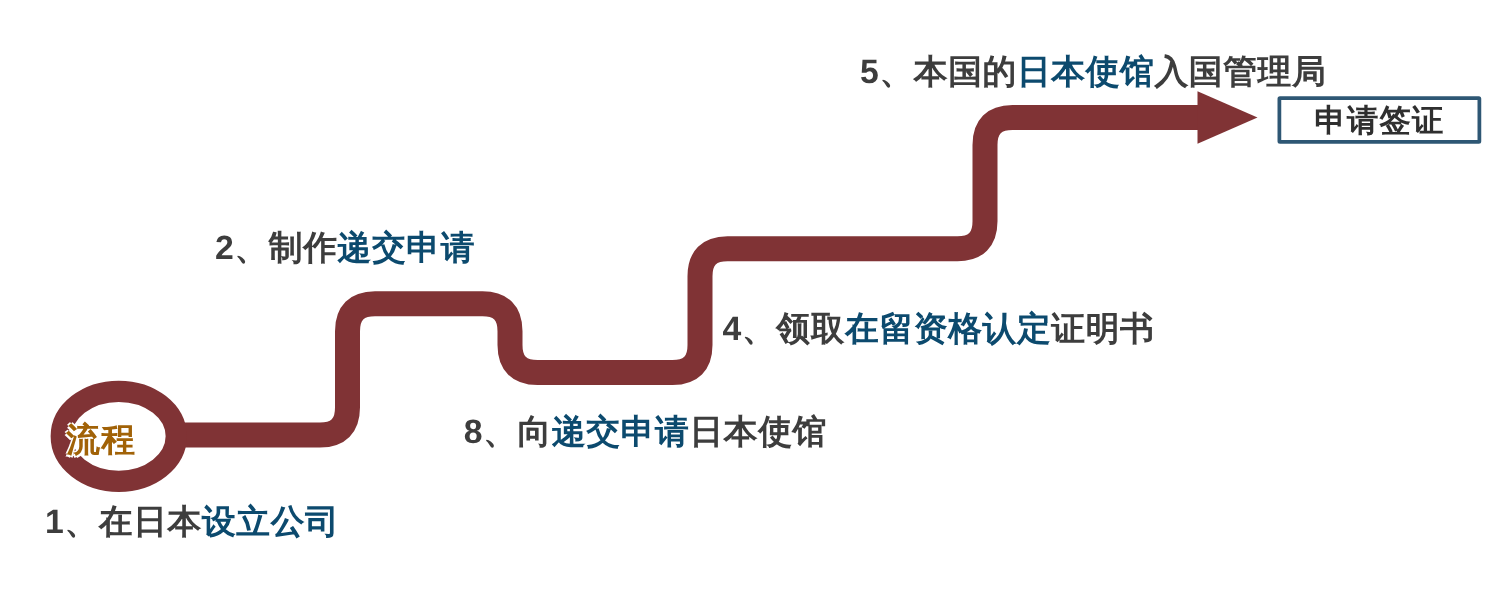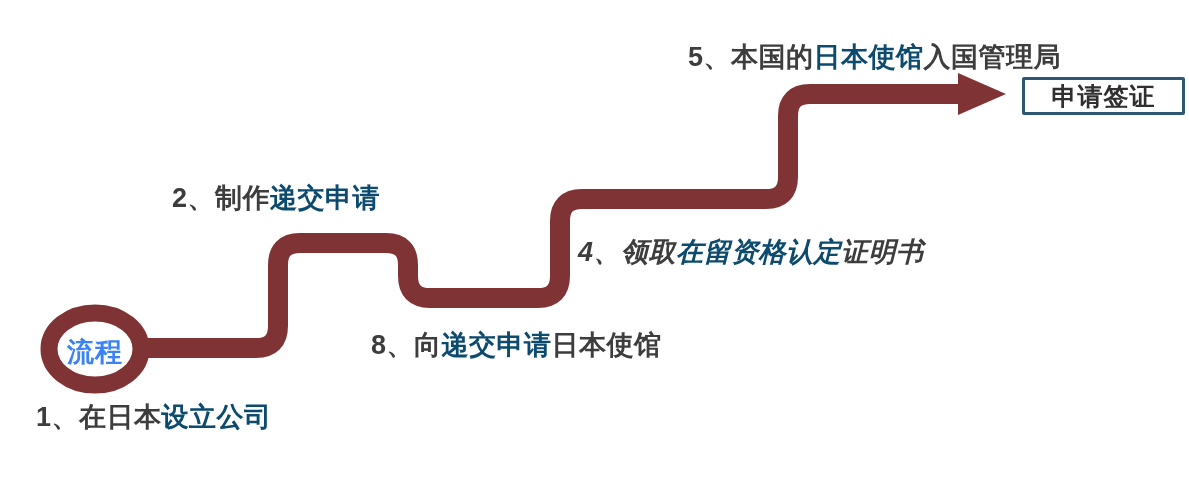--- a/index.html
+++ b/index.html
@@ -30,24 +30,23 @@
     letter-spacing: 0.5px;
   }
   .step-label .hl {
     color: #0c4a6e;
   }
   .start-label {
     position: absolute;
     left: 53px;
     top: 334px;
     width: 84px;
-    text-align: center;
     font-size: 27px;
     font-weight: bold;
-    color: #3b82f6;
+    color: #a16207;
     letter-spacing: 1px;
     text-shadow: -1px -1px 0 #fff, 1px -1px 0 #fff, -1px 1px 0 #fff, 1px 1px 0 #fff;
     white-space: nowrap;
   }
   .end-box {
     position: absolute;
     left: 1022px;
     top: 77px;
     width: 163px;
     height: 38px;
@@ -59,21 +58,21 @@
     align-items: center;
     justify-content: center;
     font-size: 25px;
     font-weight: bold;
     color: #2f2f2f;
     letter-spacing: 1px;
   }
   .pos-step1 { left: 36px;  top: 403px; text-align: center; }
   .pos-step2 { left: 172px; top: 184px; }
   .pos-step3 { left: 371px; top: 331px; }
-  .pos-step4 { left: 578px; top: 238px; font-style: italic; }
+  .pos-step4 { left: 578px; top: 249px; }
   .pos-step5 { left: 688px; top: 43px;  }
 </style>
 </head>
 <body>
 
 <div class="canvas">
 
   <svg class="flow-svg" width="1189" height="477" viewBox="0 0 1189 477">
 
     <path d="M 140 348

